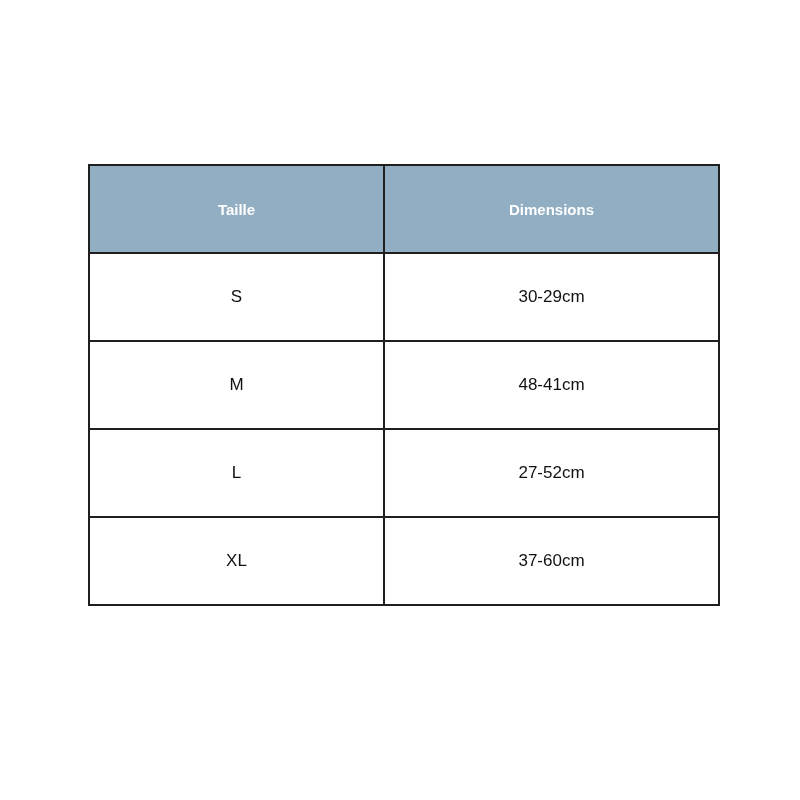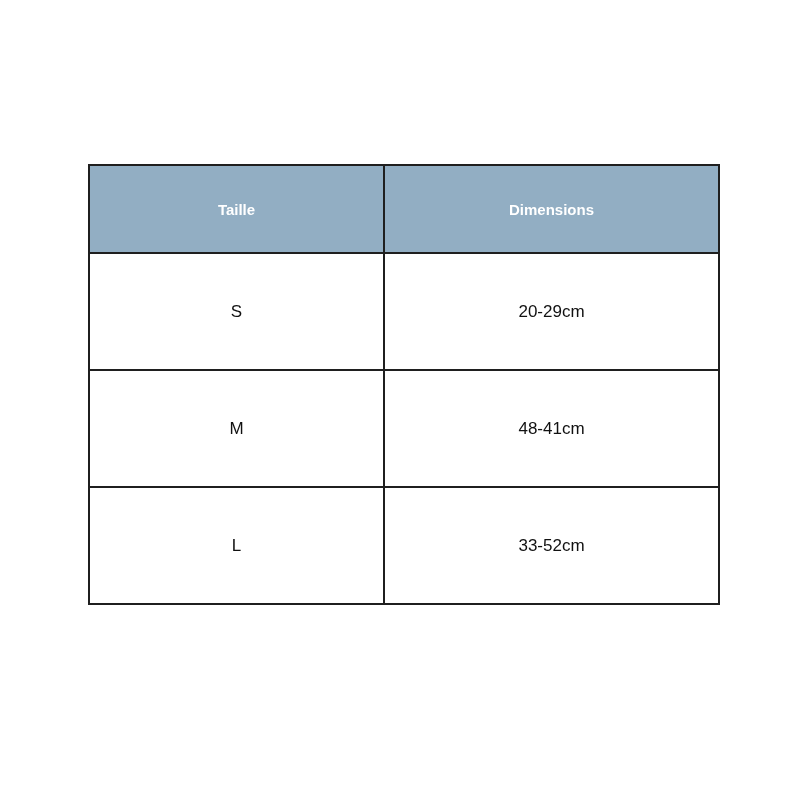--- a/index.html
+++ b/index.html
@@ -67,26 +67,30 @@
     </colgroup>
     <thead>
       <tr>
         <th>Taille</th>
         <th>Dimensions</th>
       </tr>
     </thead>
     <tbody>
       <tr>
         <td>S</td>
-        <td>20-29cm</td>
+        <td>30-29cm</td>
       </tr>
       <tr>
         <td>M</td>
         <td>48-41cm</td>
       </tr>
       <tr>
         <td>L</td>
-        <td>33-52cm</td>
+        <td>27-52cm</td>
+      </tr>
+      <tr>
+        <td>XL</td>
+        <td>37-60cm</td>
       </tr>
     </tbody>
   </table>
 
 </div>
 
 </body></html>

